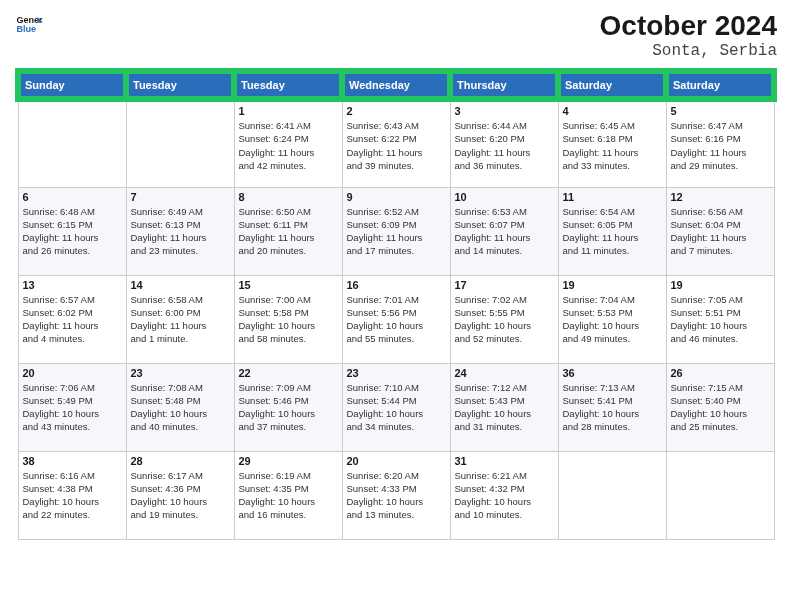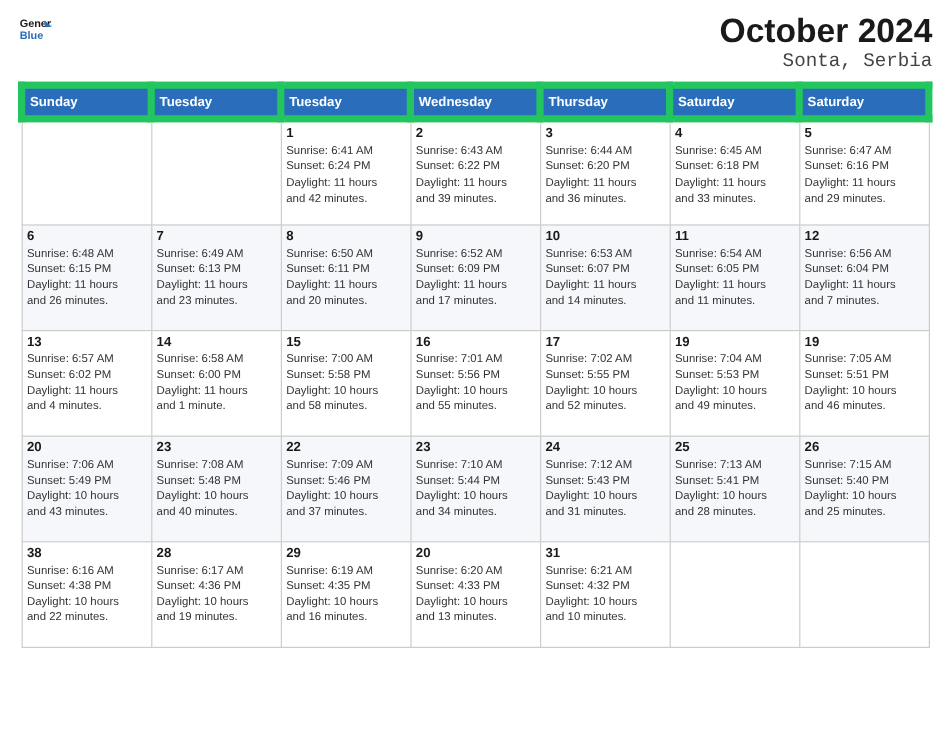--- a/index.html
+++ b/index.html
@@ -215,21 +215,21 @@
           </td>
           <td>
             <span class="day-num">23</span>
             <div class="day-info">Sunrise: 7:10 AM<br>Sunset: 5:44 PM<br>Daylight: 10 hours<br>and 34 minutes.</div>
           </td>
           <td>
             <span class="day-num">24</span>
             <div class="day-info">Sunrise: 7:12 AM<br>Sunset: 5:43 PM<br>Daylight: 10 hours<br>and 31 minutes.</div>
           </td>
           <td>
-            <span class="day-num">25</span>
+            <span class="day-num">36</span>
             <div class="day-info">Sunrise: 7:13 AM<br>Sunset: 5:41 PM<br>Daylight: 10 hours<br>and 28 minutes.</div>
           </td>
           <td>
             <span class="day-num">26</span>
             <div class="day-info">Sunrise: 7:15 AM<br>Sunset: 5:40 PM<br>Daylight: 10 hours<br>and 25 minutes.</div>
           </td>
         </tr>
         <tr>
           <td>
             <span class="day-num">38</span>

